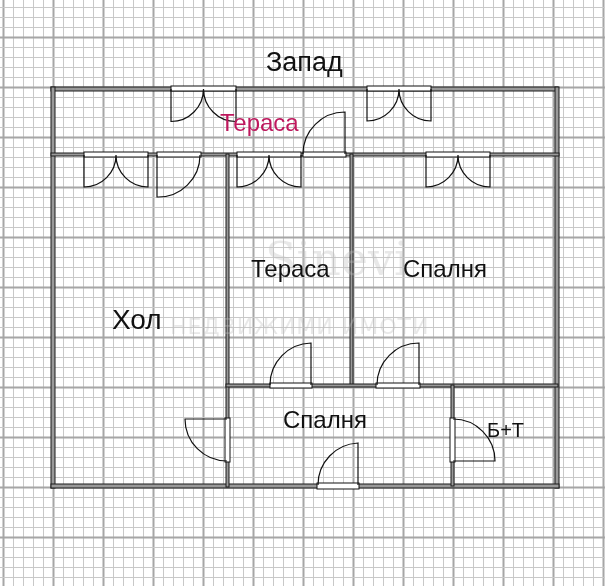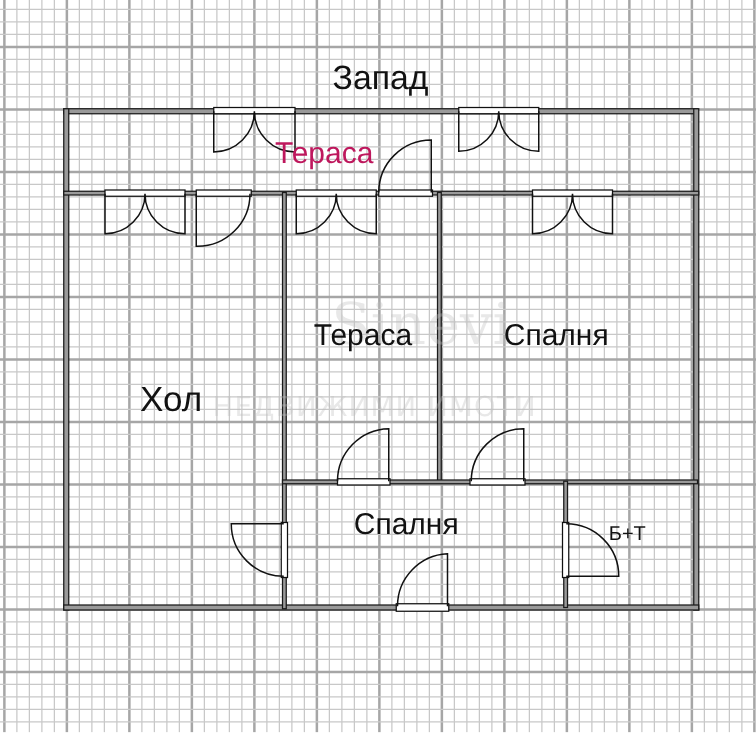--- a/index.html
+++ b/index.html
@@ -178,14 +178,14 @@
   <div class="watermark" style="left:265px;top:232px;font-size:46px;">Sinevi</div>
   <div class="watermark" style="left:170px;top:314px;font-size:22px;letter-spacing:1px;font-family:'DejaVu Sans',sans-serif;">НЕДВИЖИМИ ИМОТИ</div>
 
   <div class="label" id="dir-label" style="left: 266px; top: 49px; font-size: 27px; color: rgb(17, 17, 17);">Запад</div>
 
   <div class="label room-label" style="left: 220px; top: 111px; font-size: 24px; color: #be185d;">Тераса</div>
   <div class="label room-label" style="left: 112px; top: 306px; font-size: 28px; color: rgb(17, 17, 17);">Хол</div>
   <div class="label room-label" style="left: 251px; top: 257px; font-size: 24px; color: rgb(17, 17, 17);">Тераса</div>
   <div class="label room-label" style="left: 403px; top: 257px; font-size: 24px; color: rgb(17, 17, 17);">Спалня</div>
   <div class="label room-label" style="left: 283px; top: 408px; font-size: 24px; color: rgb(17, 17, 17);">Спалня</div>
-  <div class="label room-label" style="left: 487px; top: 420px; font-size: 16px; color: rgb(17, 17, 17);">Б+Т</div>
+  <div class="label room-label" style="left: 487px; top: 420px; font-size: 20px; color: rgb(17, 17, 17);">Б+Т</div>
 </div>
 
 </body></html>

